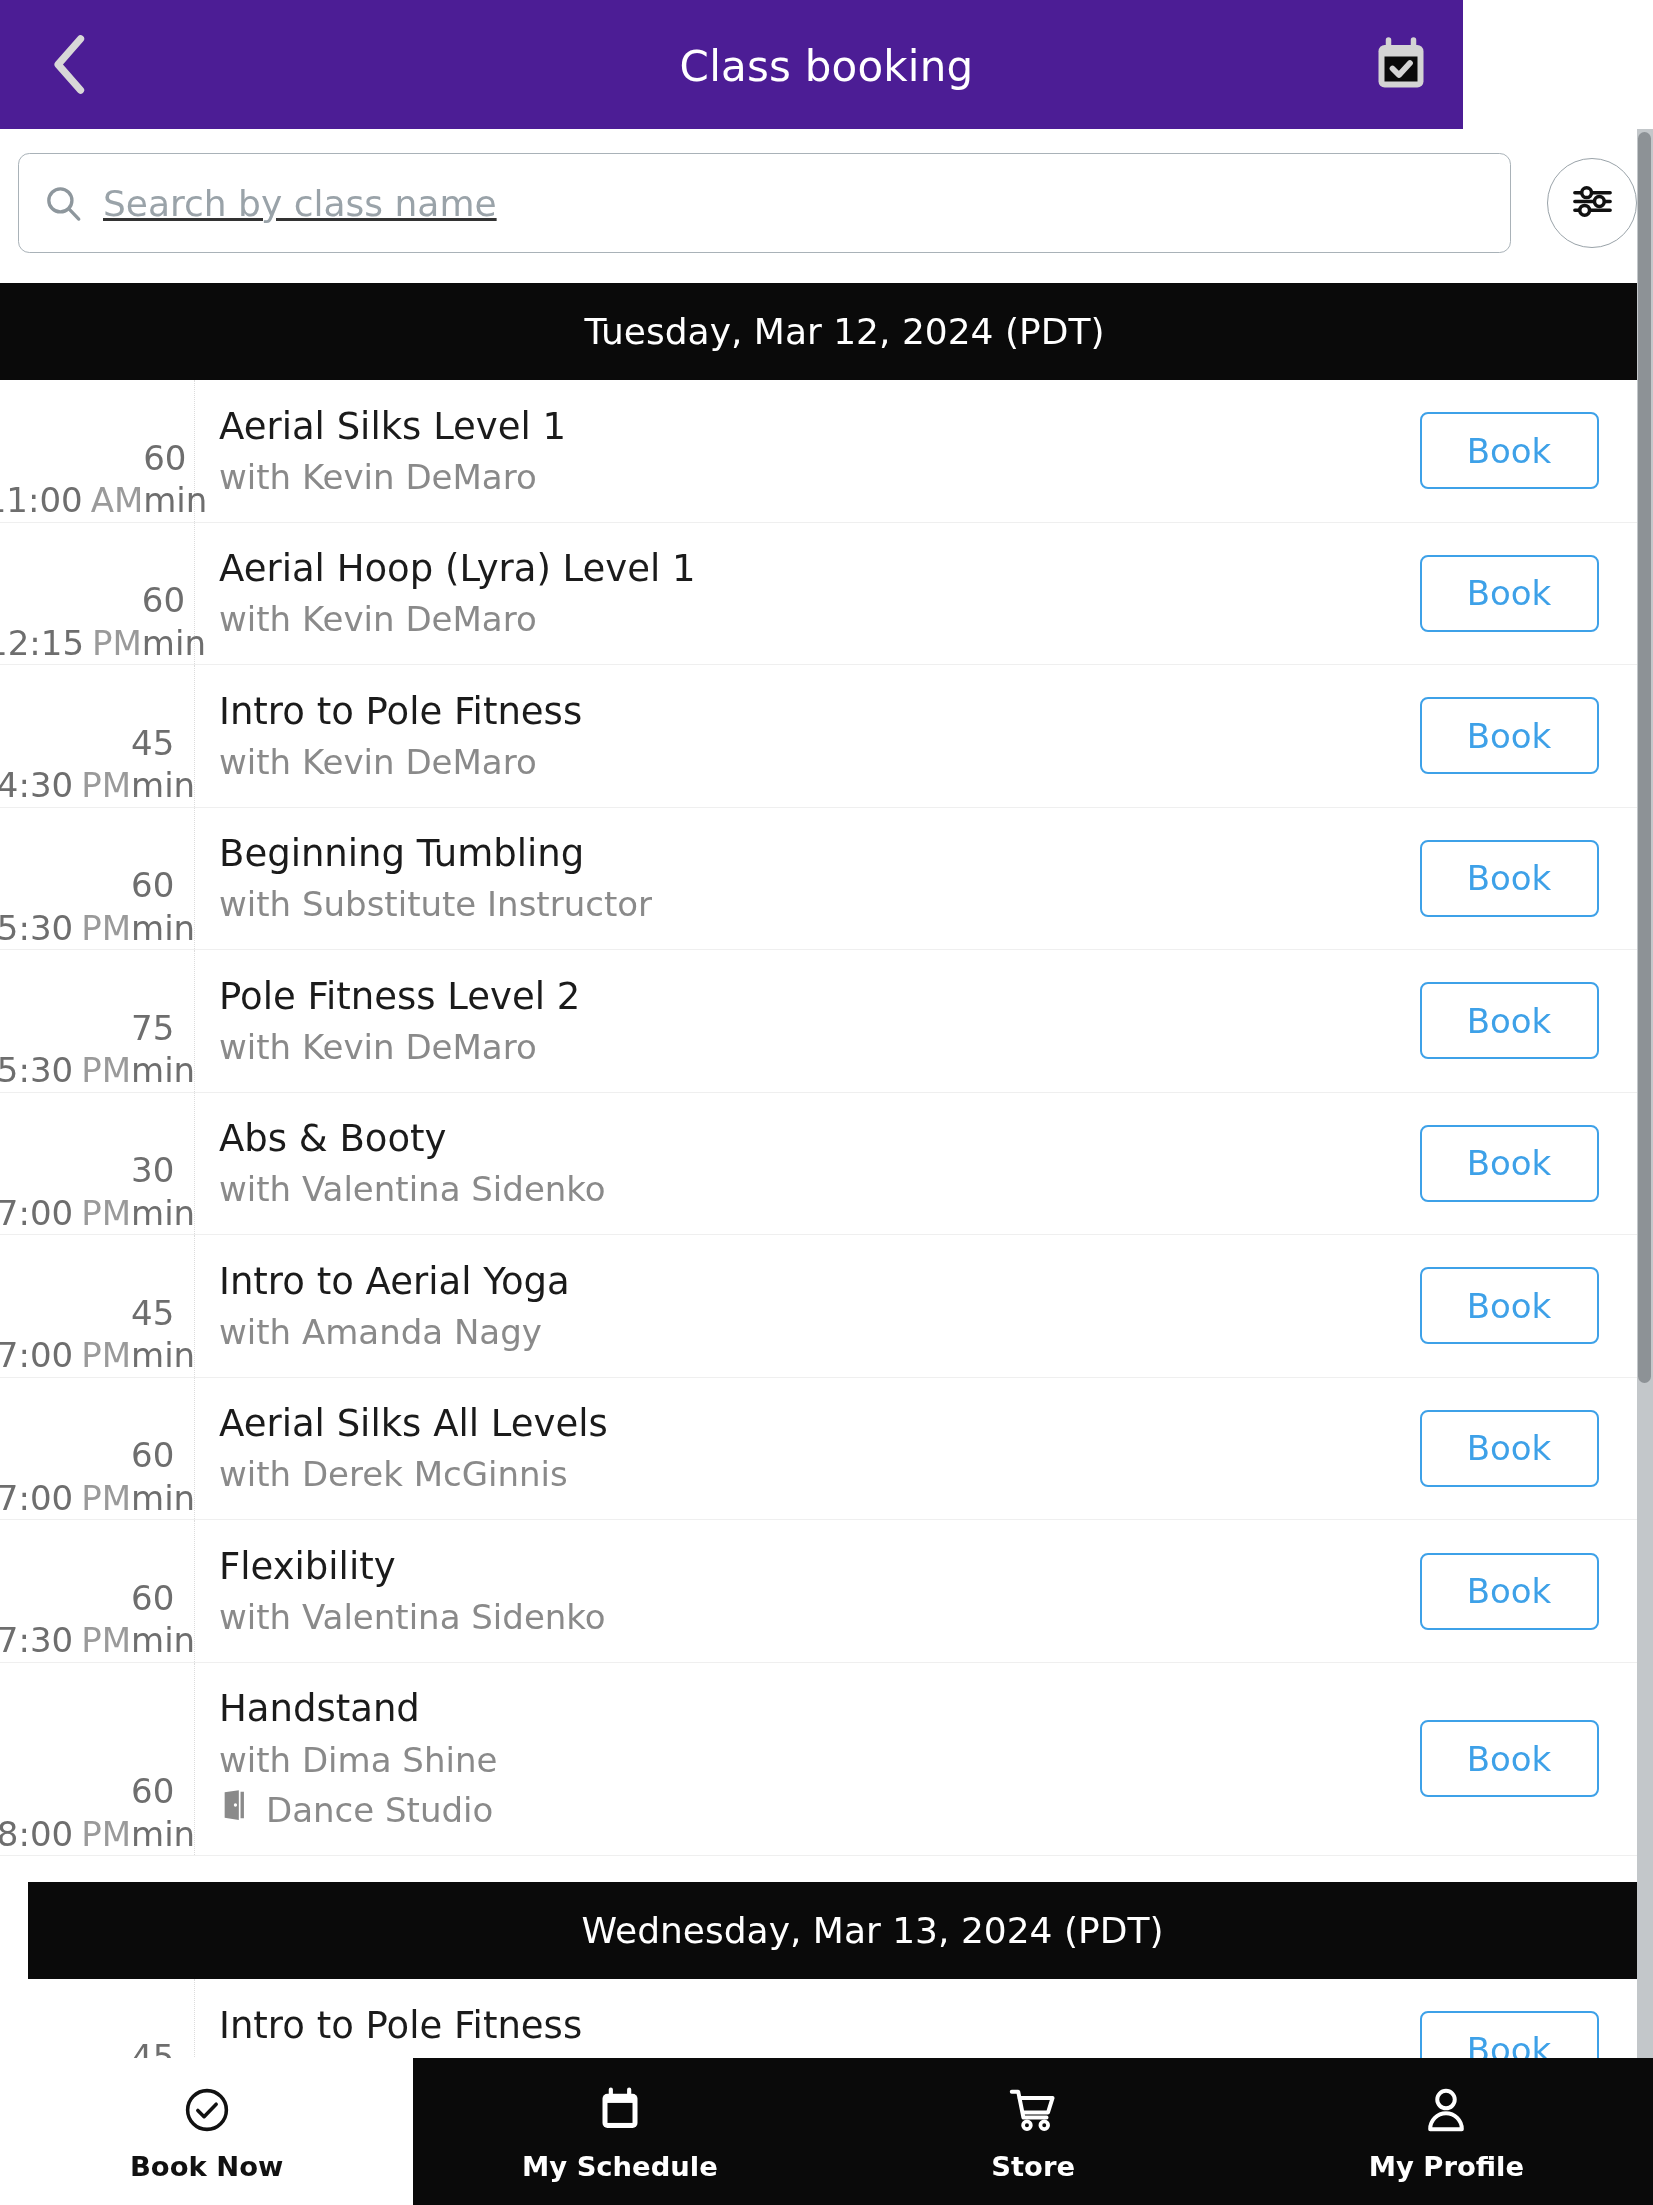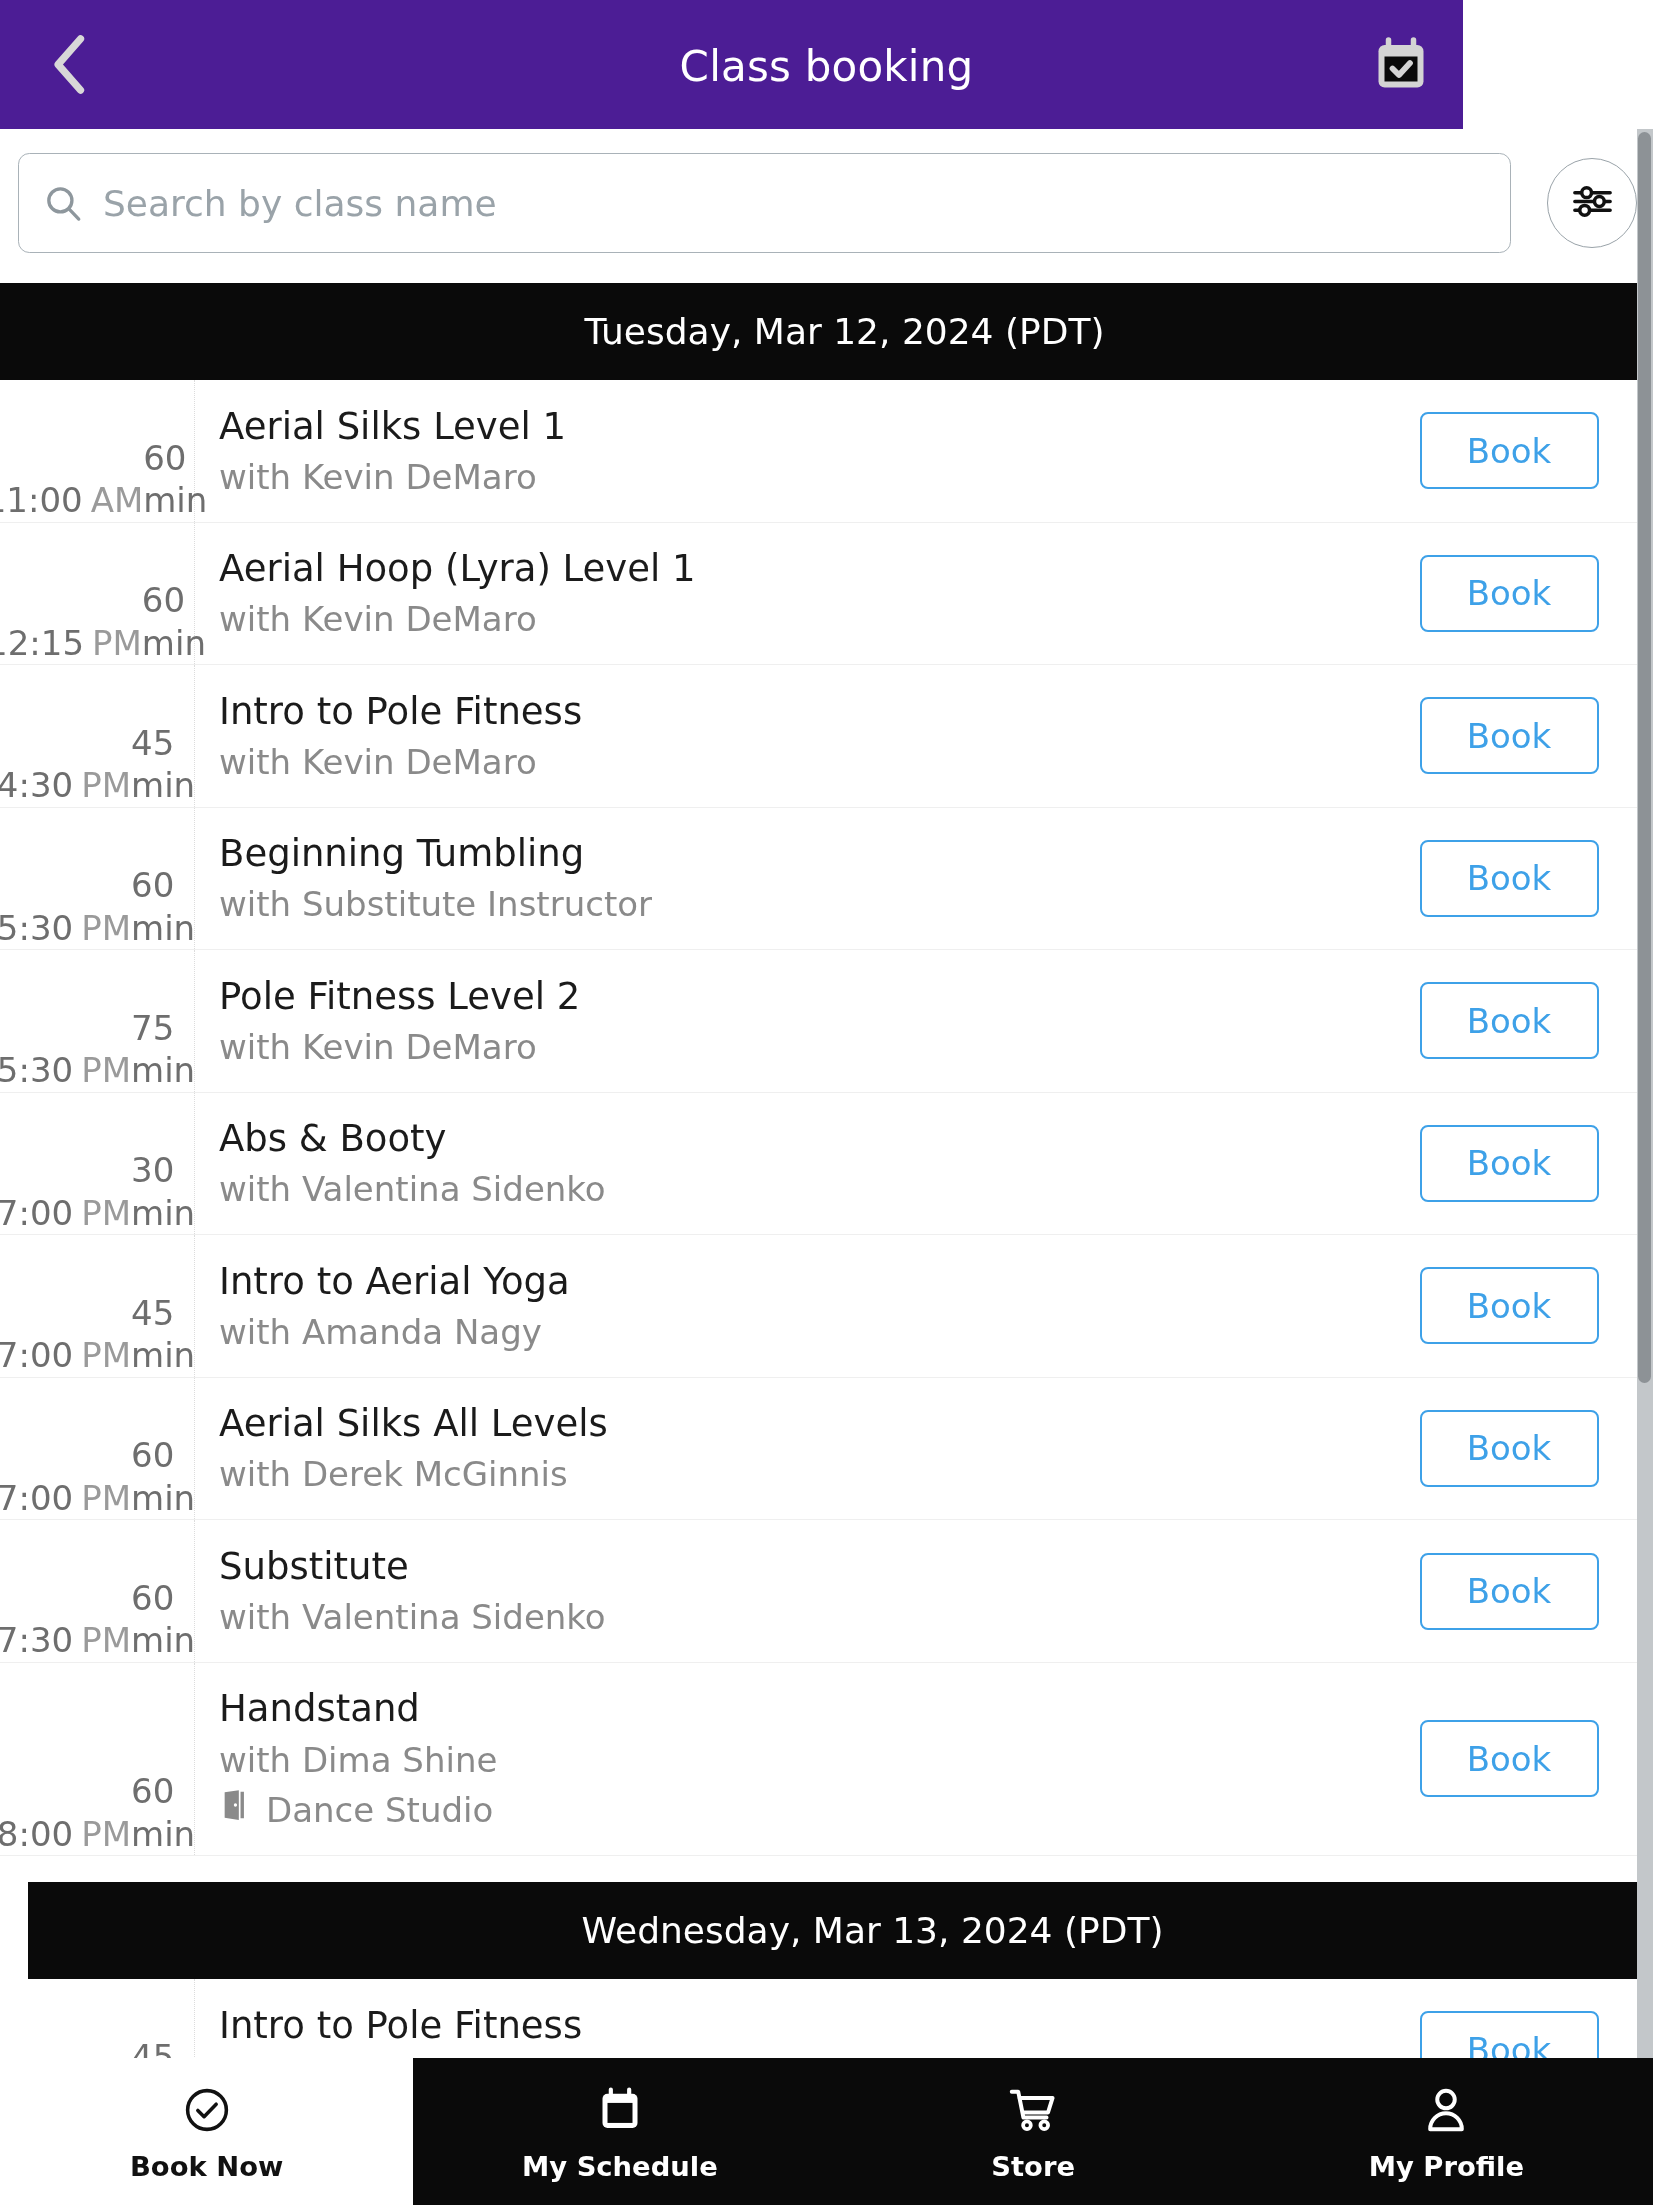--- a/index.html
+++ b/index.html
@@ -39,20 +39,21 @@
   .search-box {
     position:absolute; left:18px; top:24px; width:1493px; height:100px;
     border:1.6px solid #a9b2b8; border-radius:11.3px;
     display:flex; align-items:center; background:#fff;
   }
   .search-icon { margin-left:22.6px; margin-right:19.4px; display:flex; }
   .search-input {
     flex:1; border:none; outline:none; background:transparent;
     font-family:"DejaVu Sans", sans-serif; font-size:36px; color:#333;
     height:100%;
+    text-decoration:underline;
   }
   .search-input::placeholder { color:#9aa3a9; }
   .filter-btn {
     position:absolute; left:1547px; top:29px; width:90px; height:90px;
     border:1.6px solid #9aa3a9; border-radius:50%;
     display:flex; align-items:center; justify-content:center;
     background:#fff; cursor:pointer;
   }
 
   
@@ -300,21 +301,21 @@
         <button class="book-btn">Book</button>
       </div>
     </div>
 
     <div class="class-row">
       <div class="col-time">
         <div class="time-main"><span>7:30</span><span class="ampm">PM</span></div>
         <div class="time-dur">60 min</div>
       </div>
       <div class="col-info">
-        <div class="class-name">Substitute</div>
+        <div class="class-name">Flexibility</div>
         <div class="class-instructor">with Valentina Sidenko</div>
       </div>
       <div class="col-action">
         <button class="book-btn">Book</button>
       </div>
     </div>
 
     <div class="class-row">
       <div class="col-time">
         <div class="time-main"><span>8:00</span><span class="ampm">PM</span></div>

